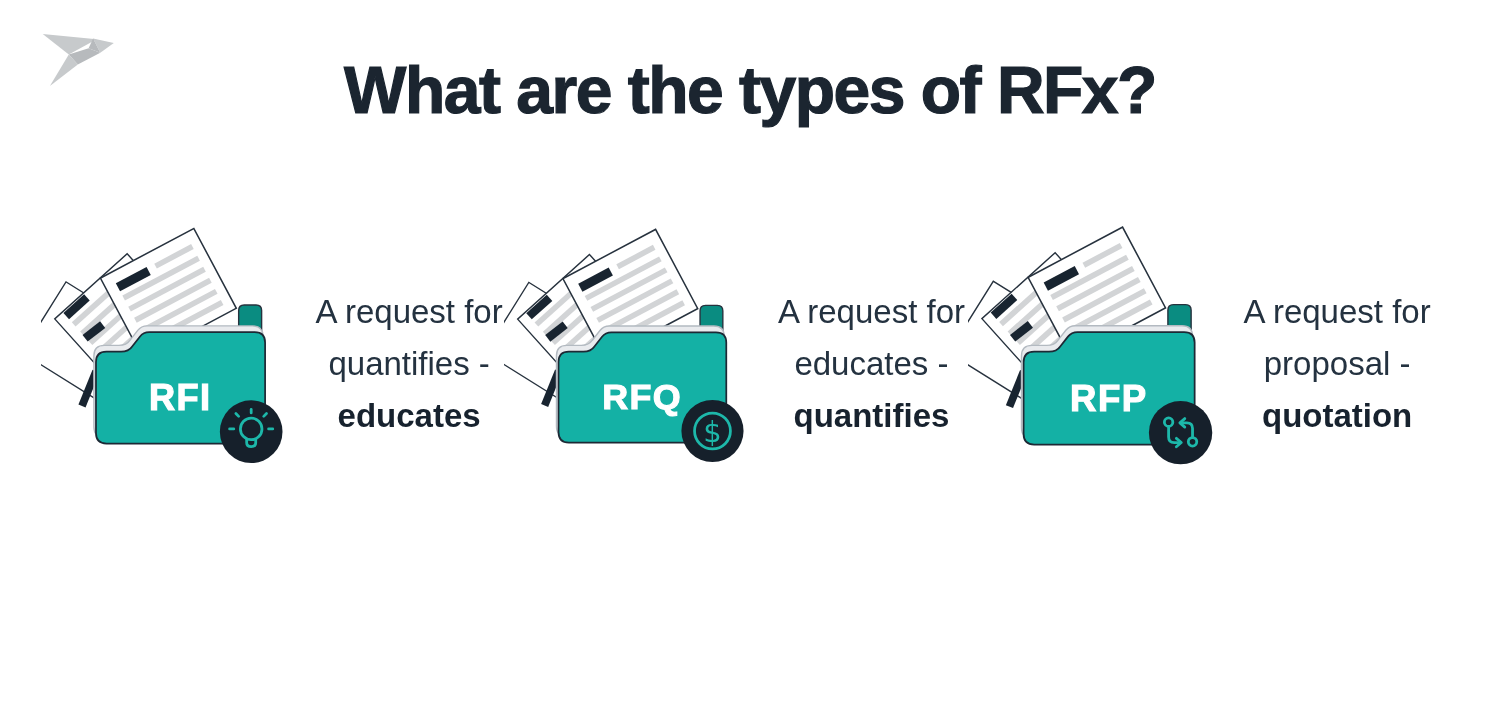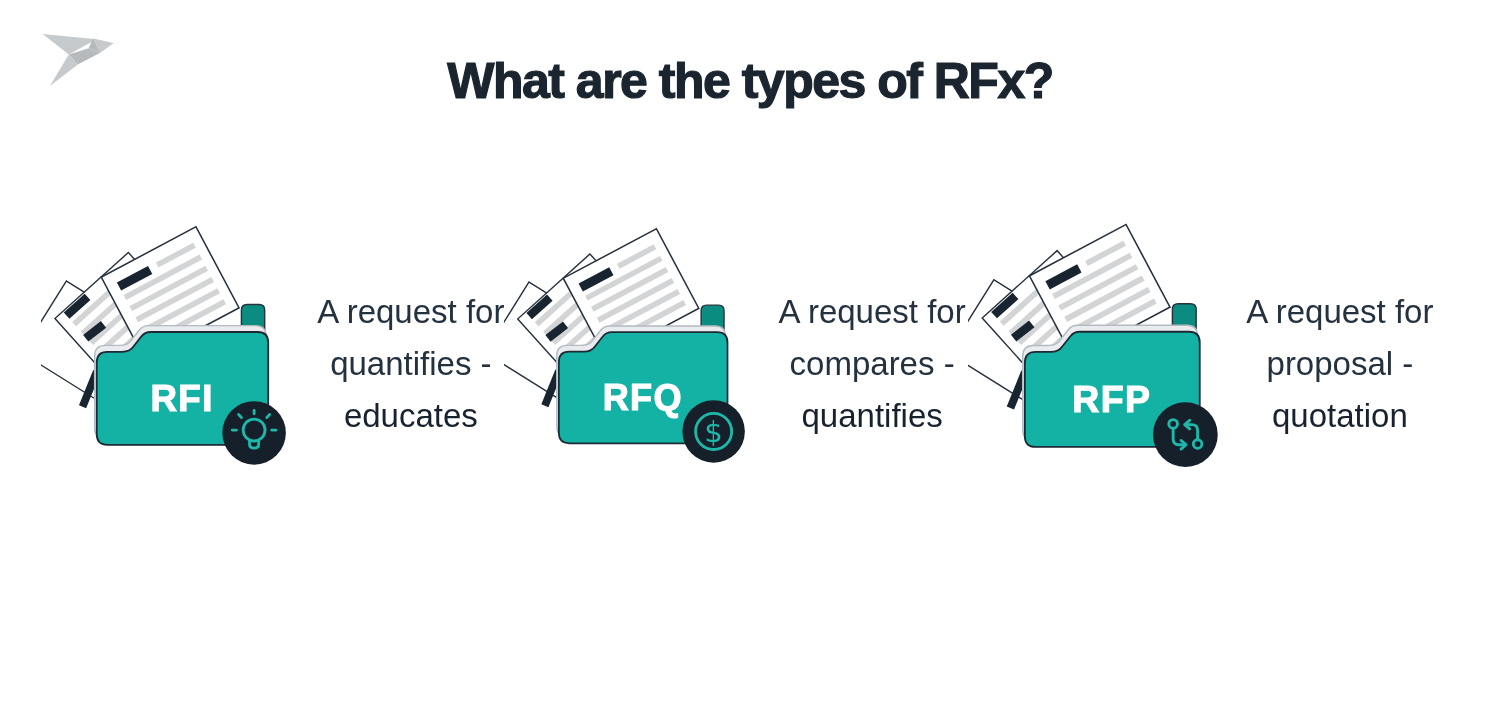--- a/index.html
+++ b/index.html
@@ -21,40 +21,40 @@
   body{
     background:#ffffff;
     font-family:"Liberation Sans", sans-serif;
     position:relative;
     overflow:hidden;
   }
   .logo{position:absolute;left:26px;top:24px;width:100px;height:72px;}
   .title{
     position:absolute;left:0;right:0;top:52px;
     text-align:center;
-    font-size:50px;font-weight:700;letter-spacing:-1.5px;
+    font-size:66px;font-weight:700;letter-spacing:-1.5px;
     color:var(--ink);
     -webkit-text-stroke:1.2px var(--ink);
   }
   .cards{
     position:absolute;left:55px;top:170px;width:1390px;
     display:flex;flex-direction:row;
   }
   .card{
     width:463.3px;
     display:flex;flex-direction:row;align-items:center;
   }
   .card svg.illustration{transform:translateX(-14px);}
   .caption{
     margin-top:40px;
     text-align:center;
     font-size:33px;line-height:52px;
     color:var(--caption);
   }
-  .caption strong{font-weight:400;color:#17222e;}
+  .caption strong{font-weight:700;color:#17222e;}
 </style>
 </head>
 <body>
 
 <svg class="logo" viewBox="0 0 110 80" aria-hidden="true">
   <polygon points="18,11 78,17 47,34" fill="var(--logo-gray)"></polygon>
   <polygon points="74,16 97,21 82,32" fill="var(--logo-gray)"></polygon>
   <polygon points="74,16 82,32 69,27" fill="var(--logo-gray2)"></polygon>
   <polygon points="47,34 69,27 82,32 57,45" fill="var(--logo-gray2)"></polygon>
   <polygon points="47,34 57,45 26,69" fill="var(--logo-gray)"></polygon>
@@ -161,21 +161,21 @@
       <path d="M67 192 Q67 177 82 177 L103 177 Q114 177 119 169.5 L130 155.5 Q135 149 143.5 149 L295 149 Q310 149 310 164 L310 294 Q310 309 295 309 L82 309 Q67 309 67 294 Z" fill="var(--teal)" stroke="#1d2935" stroke-width="2.5"></path>
       <text x="188" y="243" text-anchor="middle" dominant-baseline="central" font-family="Liberation Sans, sans-serif" font-size="52" font-weight="bold" letter-spacing="2" fill="#ffffff" stroke="#ffffff" stroke-width="1.6" paint-order="stroke">RFQ</text>
       <g aria-label="dollar-coin-icon">
         <circle cx="290" cy="292" r="45" fill="var(--navy)"></circle>
         <circle cx="290" cy="292" r="26" fill="none" stroke="var(--teal-icon)" stroke-width="4"></circle>
         <text x="290" y="293" text-anchor="middle" dominant-baseline="central" font-family="DejaVu Sans, sans-serif" font-size="42" fill="var(--teal-icon)">$</text>
       </g>
     </svg>
     <div class="caption">
       <div>A request for</div>
-      <div><span>compares - </span><strong>quantifies</strong></div>
+      <div><span>educates - </span><strong>quantifies</strong></div>
     </div>
   </div>
 
   <div class="card">
     <svg class="illustration" width="352" height="348" viewBox="-12 -8 352 348">
       <g transform="translate(60,170) rotate(-58)">
         <rect x="-60" y="-80" width="120" height="160" fill="#ffffff" stroke="var(--paper-stroke)" stroke-width="2"></rect>
       </g>
       <g transform="translate(57,230) rotate(22)">
         <rect x="-5.5" y="-27" width="11" height="54" fill="#182430"></rect>

